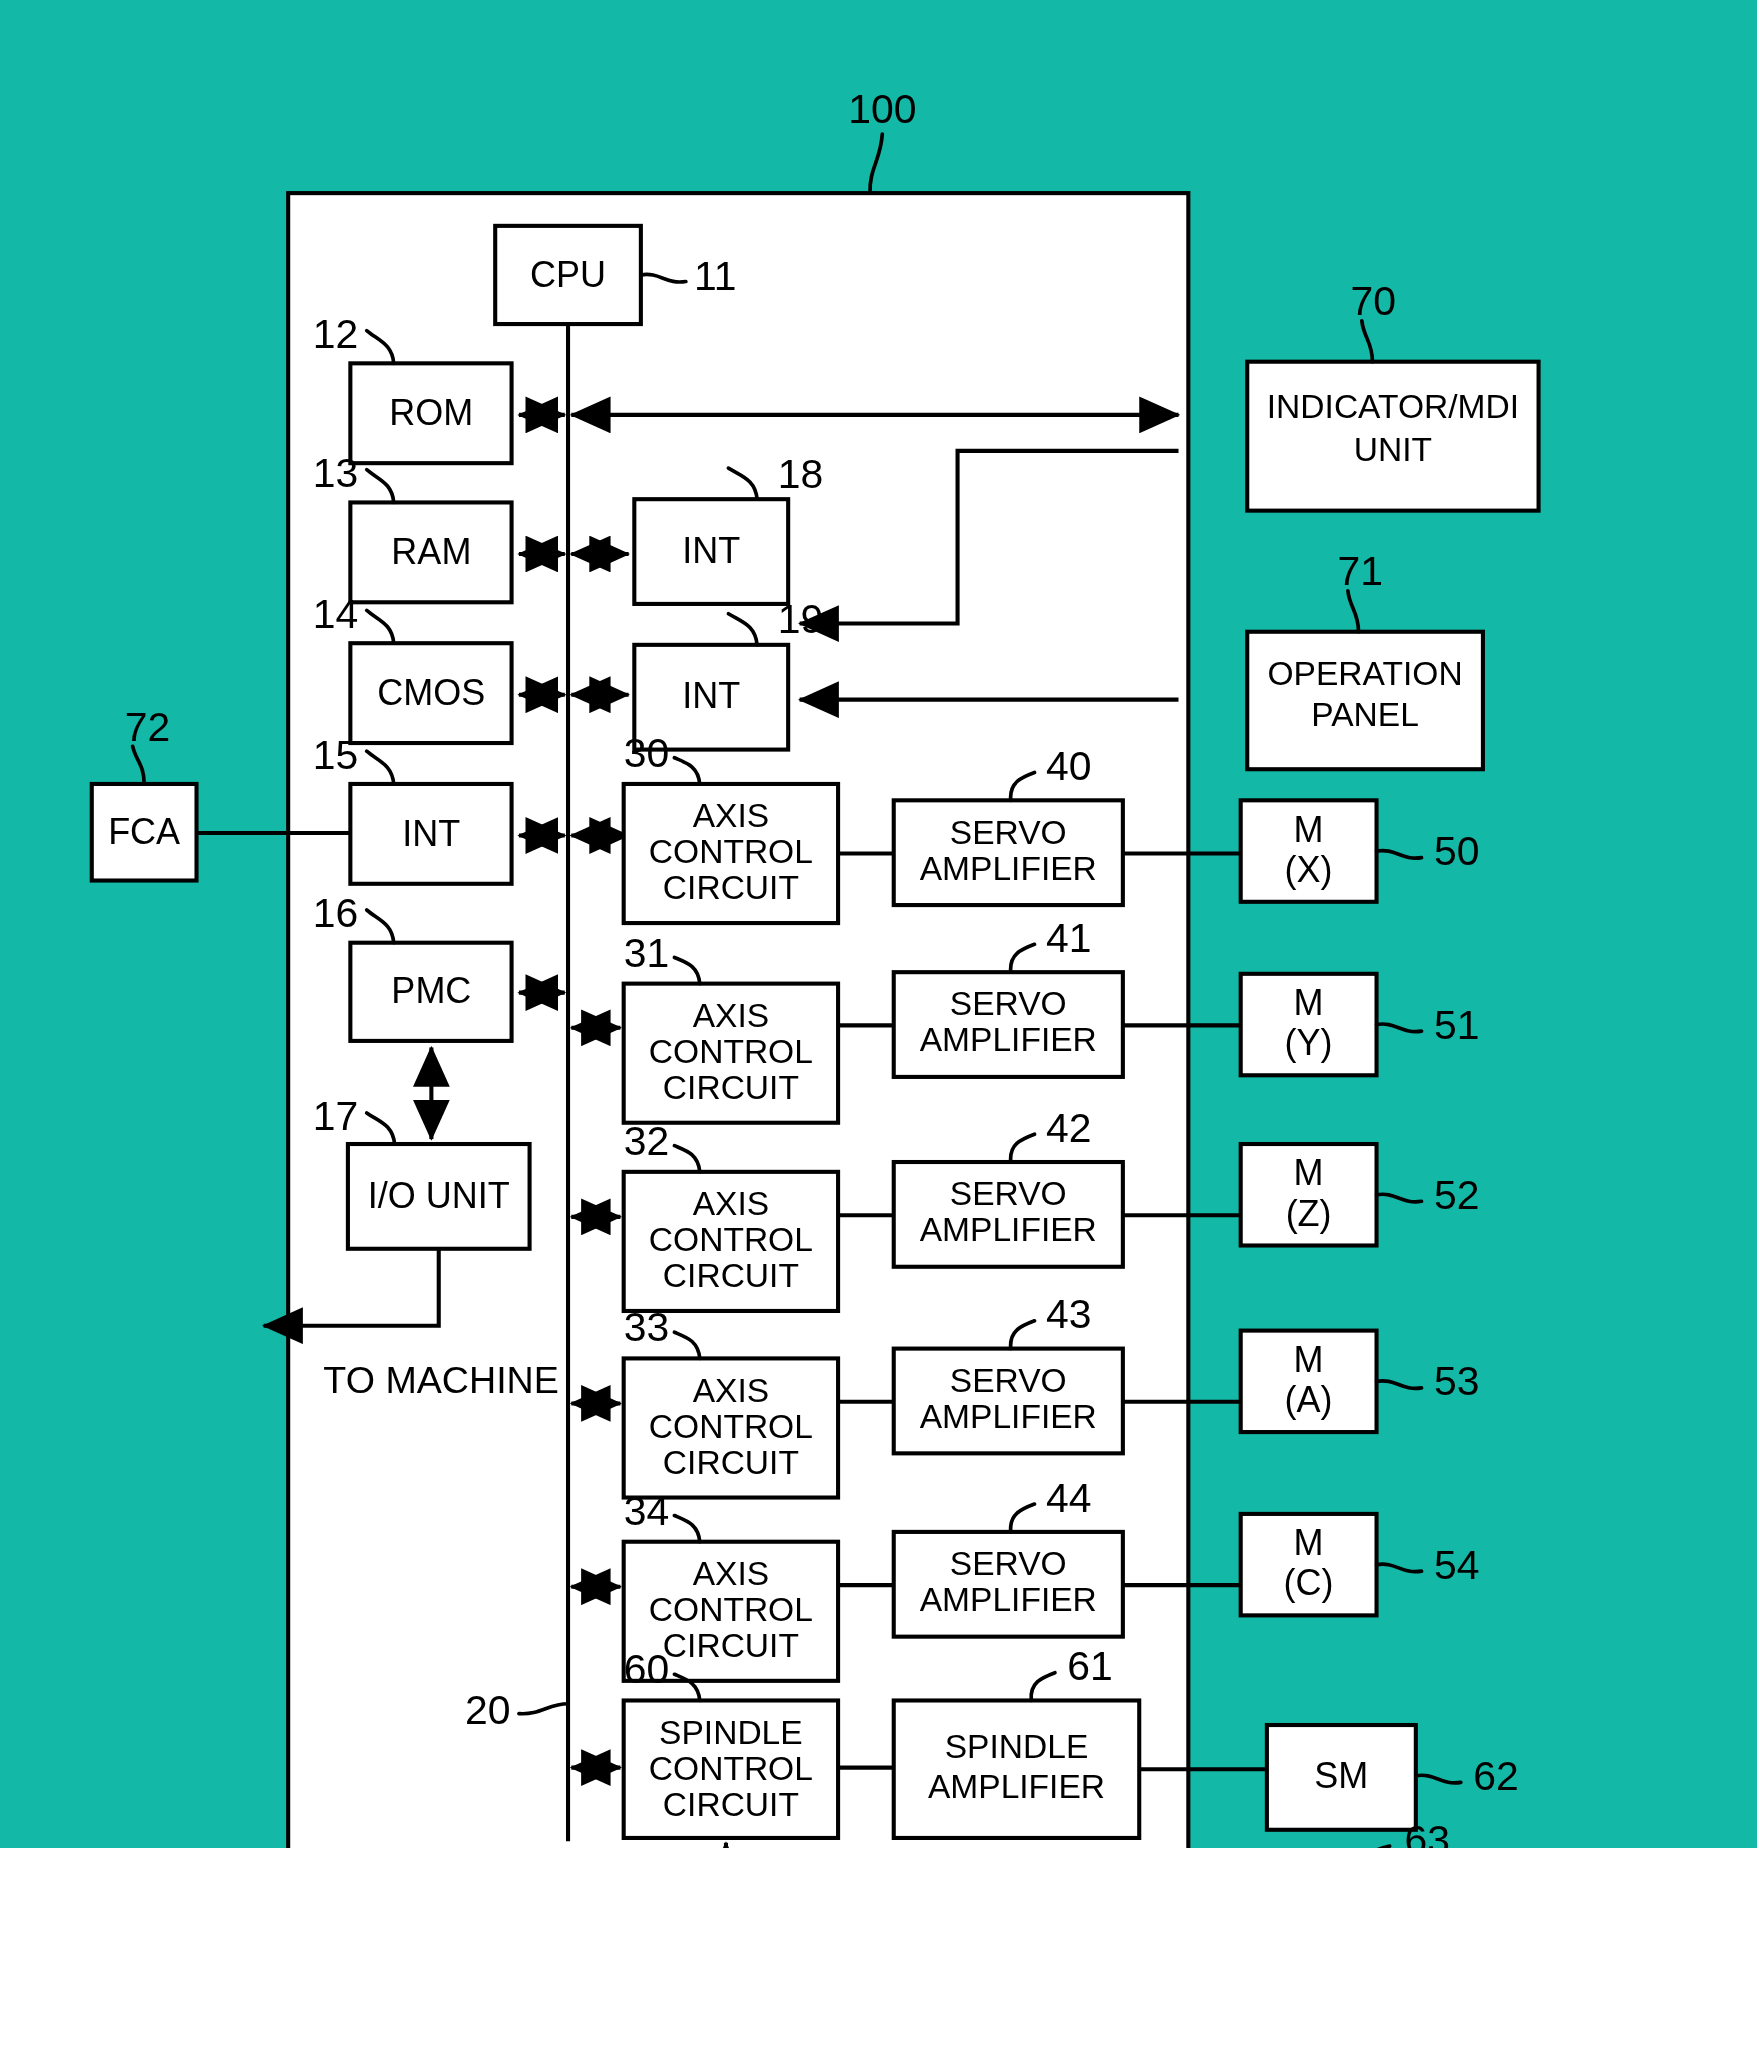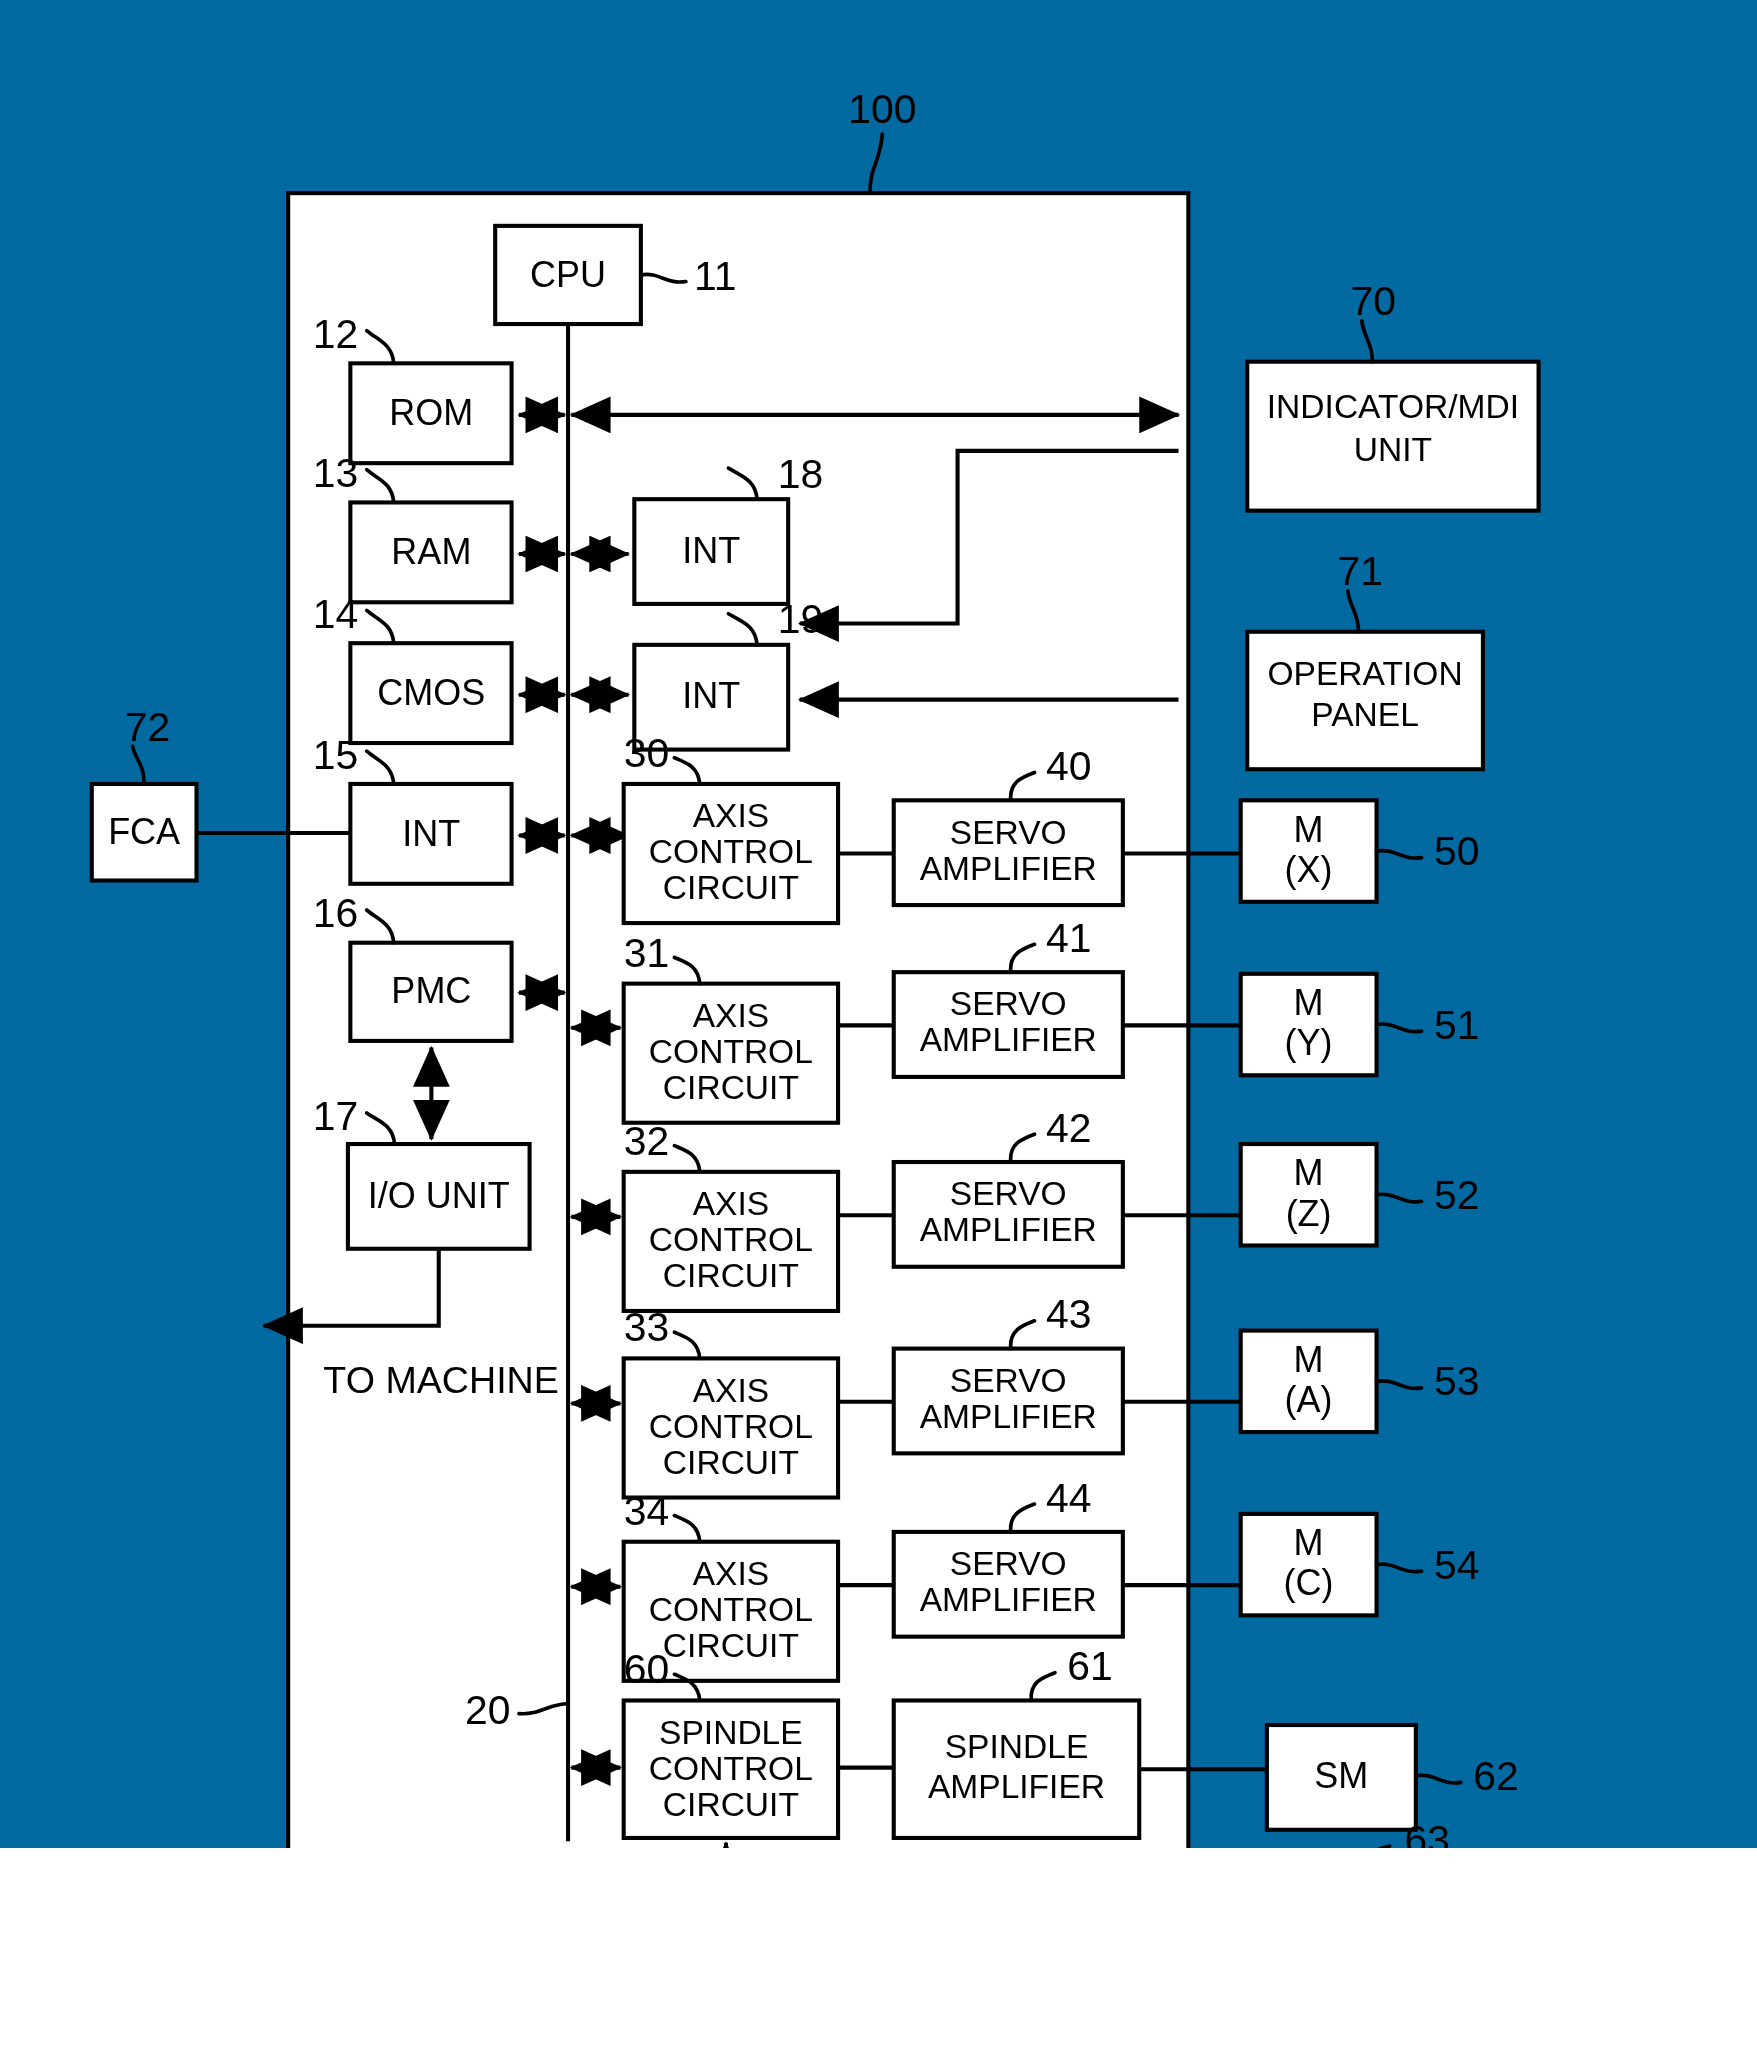--- a/index.html
+++ b/index.html
@@ -1,17 +1,17 @@
 <!DOCTYPE html>
 <html style="font-size:13px"><head>
 <meta charset="utf-8">
 <style>
   html,body{margin:0;padding:0;background:#ffffff;}
   body{font-family:"Liberation Sans", sans-serif;}
-  #root{position:relative;width:1758px;height:1848px;background:#0369a1;overflow:hidden;}
+  #root{position:relative;width:1758px;height:1848px;background:#14b8a6;overflow:hidden;}
   svg{display:block;}
   .bx{fill:#ffffff;stroke:#000000;stroke-width:5;}
   .ln{stroke:#000000;stroke-width:5;fill:none;}
   .lead{stroke:#000000;stroke-width:4.5;fill:none;stroke-linecap:round;}
   .lbl{font-family:"Liberation Sans", sans-serif;font-size:44px;fill:#000;text-anchor:middle;dominant-baseline:middle;letter-spacing:0px;}
   .lbl-sm{font-family:"Liberation Sans", sans-serif;font-size:41px;fill:#000;text-anchor:middle;dominant-baseline:middle;}
   .ref{font-family:"Liberation Sans", sans-serif;font-size:50px;fill:#000;text-anchor:middle;dominant-baseline:middle;}
   .free{font-family:"Liberation Sans", sans-serif;font-size:46px;fill:#000;text-anchor:start;dominant-baseline:middle;}
 </style>
 </head>

